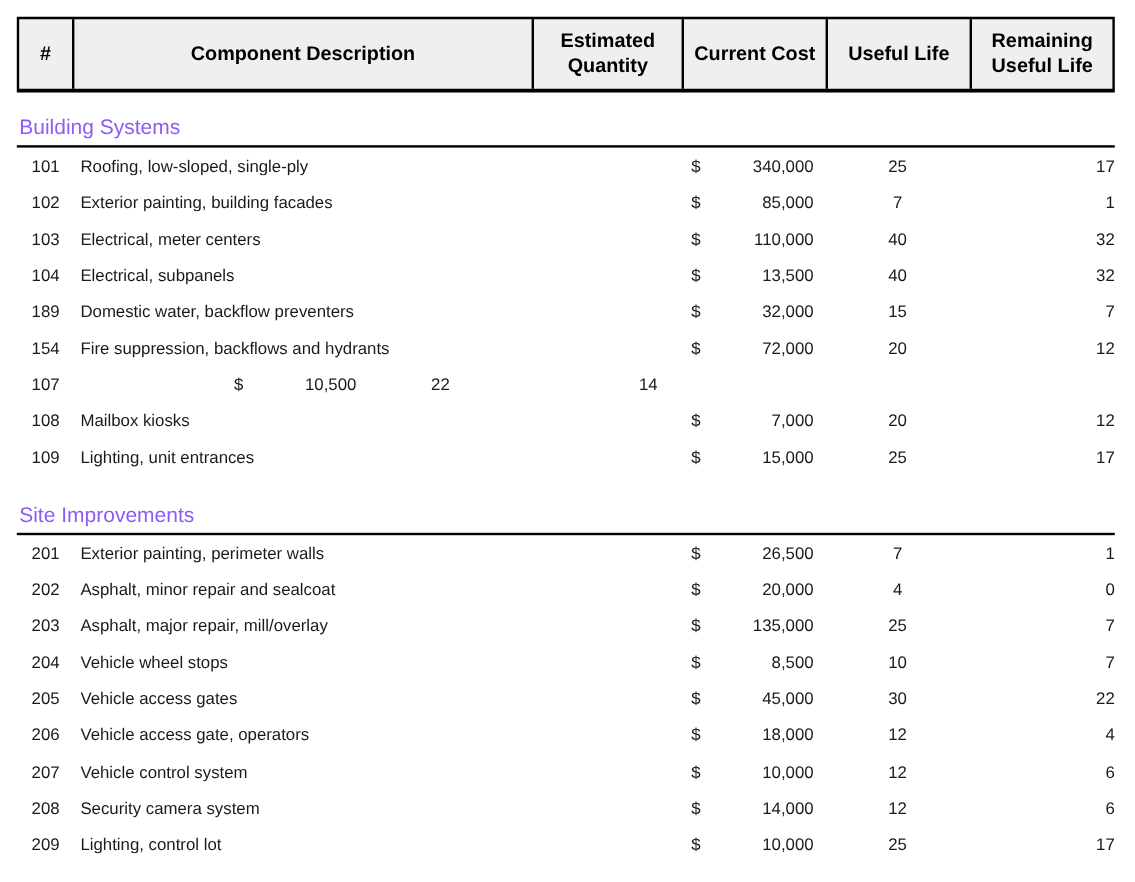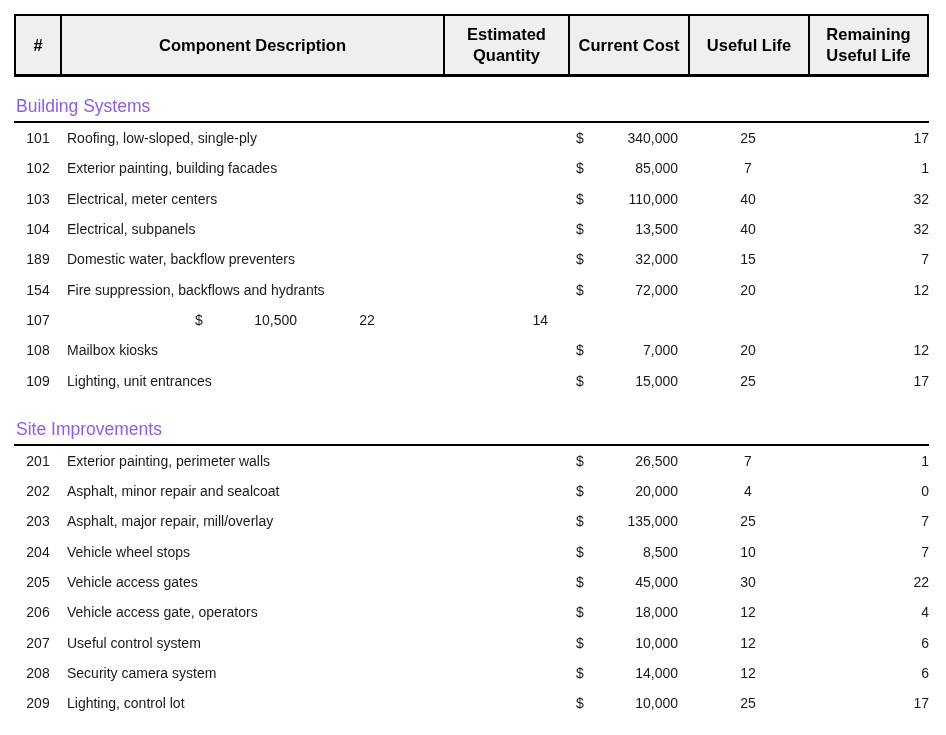--- a/index.html
+++ b/index.html
@@ -264,21 +264,21 @@
               <div class="c-qty"></div>
               <div class="c-cost">
                 <span>$</span>
                 <span>18,000</span>
               </div>
               <div class="c-ul">12</div>
               <div class="c-rul">4</div>
             </div>
             <div class="row">
               <div class="c-num">207</div>
-              <div class="c-desc">Useful control system</div>
+              <div class="c-desc">Vehicle control system</div>
               <div class="c-qty"></div>
               <div class="c-cost">
                 <span>$</span>
                 <span>10,000</span>
               </div>
               <div class="c-ul">12</div>
               <div class="c-rul">6</div>
             </div>
             <div class="row">
               <div class="c-num">208</div>

